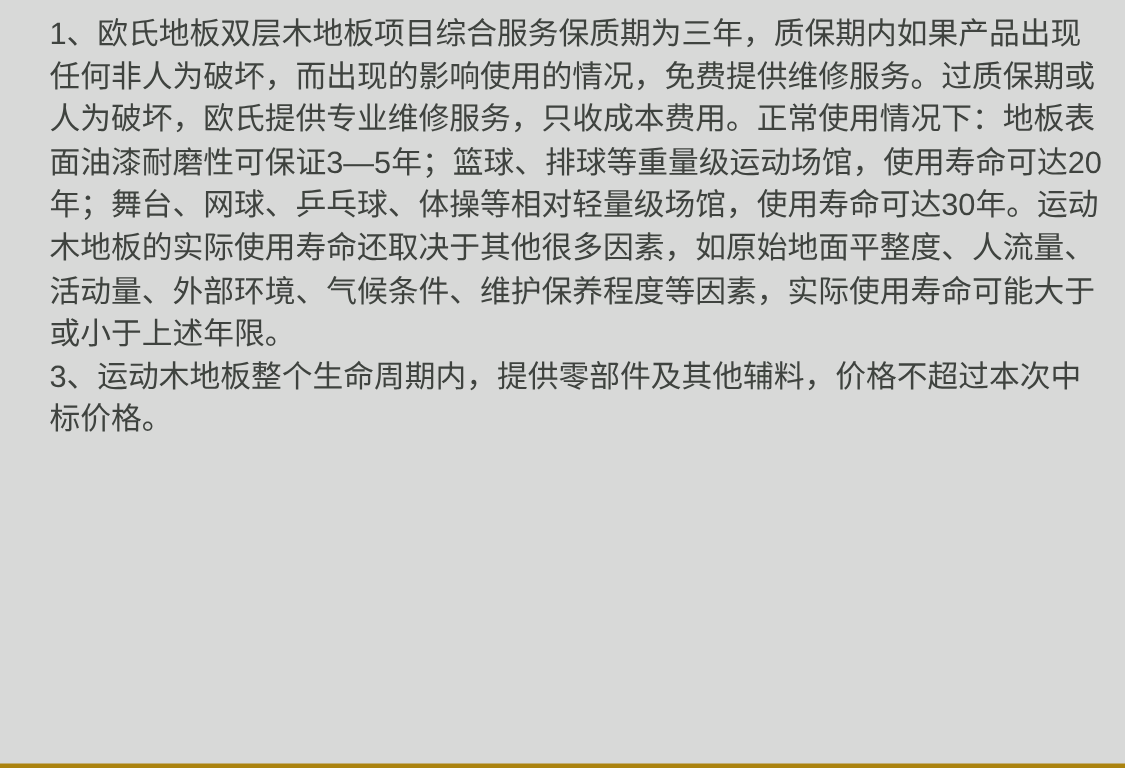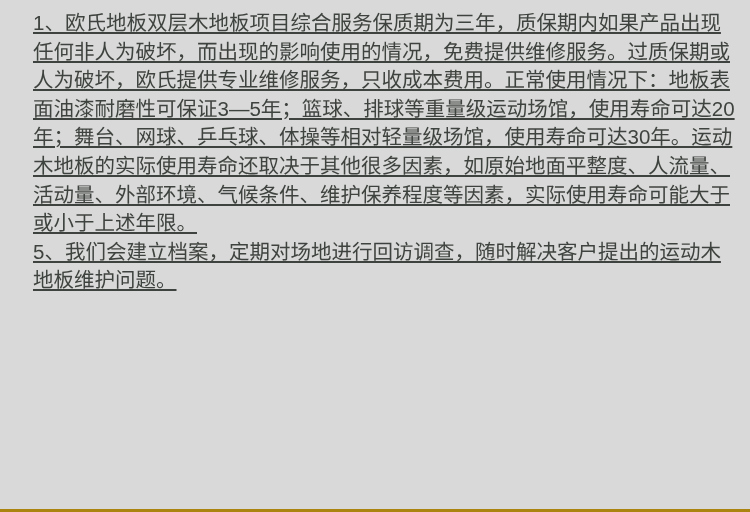--- a/index.html
+++ b/index.html
@@ -28,32 +28,31 @@
   .terms-doc p {
     margin: 0;
     padding: 0;
     font-size: 20.5px;
     line-height: 28.6px;
     font-weight: 300;
     color: var(--text-color);
     text-align: left;
     word-break: normal;
     overflow-wrap: break-word;
-    text-decoration: underline;
   }
   .bottom-accent {
     position: absolute;
     left: 0;
     bottom: 0;
     width: 750px;
     height: 3px;
     background: var(--accent-line-color);
   }
 </style>
 </head>
 <body>
 
 <div class="terms-doc">
   <p>1、欧氏地板双层木地板项目综合服务保质期为三年，质保期内如果产品出现任何非人为破坏，而出现的影响使用的情况，免费提供维修服务。过质保期或人为破坏，欧氏提供专业维修服务，只收成本费用。正常使用情况下：地板表面油漆耐磨性可保证3—5年；篮球、排球等重量级运动场馆，使用寿命可达20年；舞台、网球、乒乓球、体操等相对轻量级场馆，使用寿命可达30年。运动木地板的实际使用寿命还取决于其他很多因素，如原始地面平整度、人流量、活动量、外部环境、气候条件、维护保养程度等因素，实际使用寿命可能大于或小于上述年限。</p>
-  <p>5、我们会建立档案，定期对场地进行回访调查，随时解决客户提出的运动木地板维护问题。</p>
+  <p>3、运动木地板整个生命周期内，提供零部件及其他辅料，价格不超过本次中标价格。</p>
 </div>
 
 <div class="bottom-accent"></div>
 
 </body></html>

